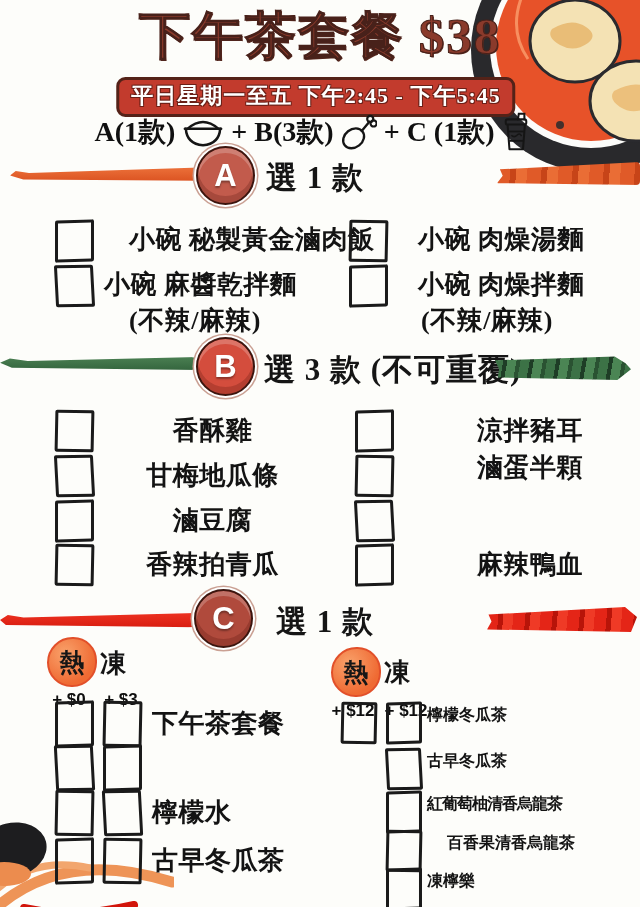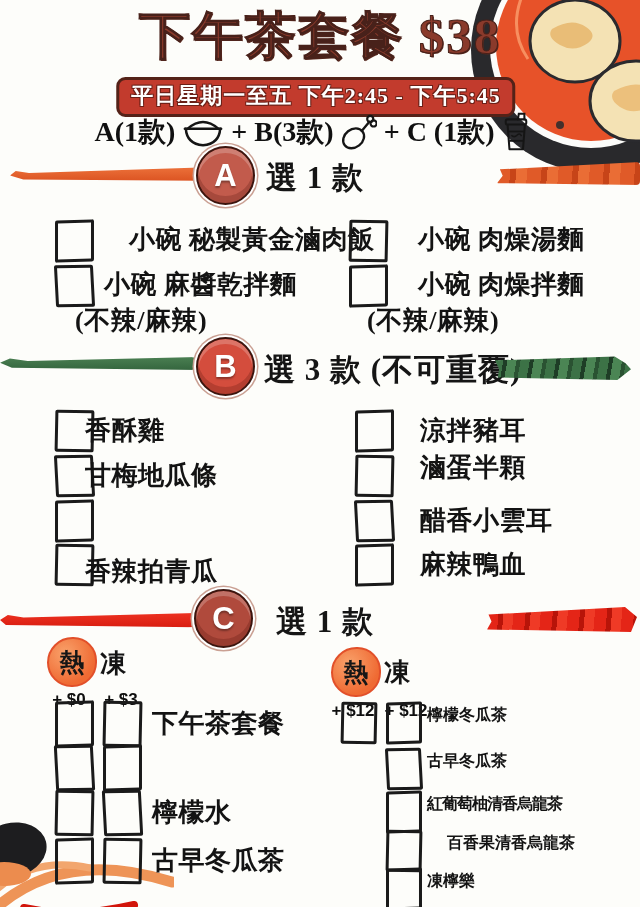--- a/index.html
+++ b/index.html
@@ -61,21 +61,21 @@
     clip-path:polygon(1% 30%,92% 0,100% 40%,96% 100%,0 90%,3% 58%);}
   .cb{
     position:absolute;width:33px;height:36px;background:transparent;
     border:3.5px solid #1a1a1a;border-radius:2px;cursor:pointer;z-index:2;
   }
   .cb-sm{width:30px;height:36px;}
   .tilt1{transform:rotate(-2deg) skewX(-2deg);}
   .tilt2{transform:rotate(1.2deg);}
   .tilt3{transform:rotate(-1deg) skewX(2deg);}
   .lbl{position:absolute;font-size:26px;font-weight:bold;color:#131313;white-space:nowrap;letter-spacing:.5px;z-index:2;}
-  .lblc{text-align:left;}
+  .lblc{text-align:center;}
   .lbl-r{font-size:16px;letter-spacing:0;}
   .hot{
     position:absolute;width:46px;height:46px;border-radius:52% 48% 50% 50%;
     background:radial-gradient(circle at 35% 32%,#f9a26b,#ef6a33 70%);
     border:2.5px solid #e2502a;display:flex;align-items:center;justify-content:center;
     font-size:25px;font-weight:bold;color:#161616;z-index:2;
   }
   .cold{position:absolute;font-size:26px;font-weight:bold;color:#141414;z-index:2;}
   .price{
     position:absolute;font-family:"Liberation Sans",sans-serif;font-weight:bold;
@@ -172,25 +172,25 @@
   <div class="lbl lblc" style="left:85px;top:413px;width:255px;">香酥雞</div>
   <div class="cb tilt1" style="left:355px;top:410px;"></div>
   <div class="lbl lblc" style="left:420px;top:413px;width:220px;">涼拌豬耳</div>
 
   <div class="cb tilt3" style="left:55px;top:455px;"></div>
   <div class="lbl lblc" style="left:85px;top:458px;width:255px;">甘梅地瓜條</div>
   <div class="cb tilt2" style="left:355px;top:455px;"></div>
   <div class="lbl lblc" style="left:420px;top:450px;width:220px;">滷蛋半顆</div>
 
   <div class="cb tilt1" style="left:55px;top:500px;"></div>
+  <div class="lbl lblc" style="left:85px;top:503px;width:255px;">滷豆腐</div>
   <div class="cb tilt3" style="left:355px;top:500px;"></div>
-  <div class="lbl lblc" style="left:420px;top:503px;width:220px;">醋香小雲耳</div>
 
   <div class="cb tilt2" style="left:55px;top:544px;"></div>
-  <div class="lbl lblc" style="left:85px;top:547px;width:255px;margin-top:7px;">香辣拍青瓜</div>
+  <div class="lbl lblc" style="left:85px;top:547px;width:255px;">香辣拍青瓜</div>
   <div class="cb tilt1" style="left:355px;top:544px;"></div>
   <div class="lbl lblc" style="left:420px;top:547px;width:220px;">麻辣鴨血</div>
 
   <div class="brush brush-c-left"></div>
   <div class="badge badge-c" style="left:194px;top:589px;">C</div>
   <div class="heading" style="left:276px;top:601px;">選 1 款</div>
   <div class="brush brush-c-right"></div>
 
   <div class="hot" style="left:47px;top:637px;">熱</div>
   <div class="cold" style="left:100px;top:646px;">凍</div>

